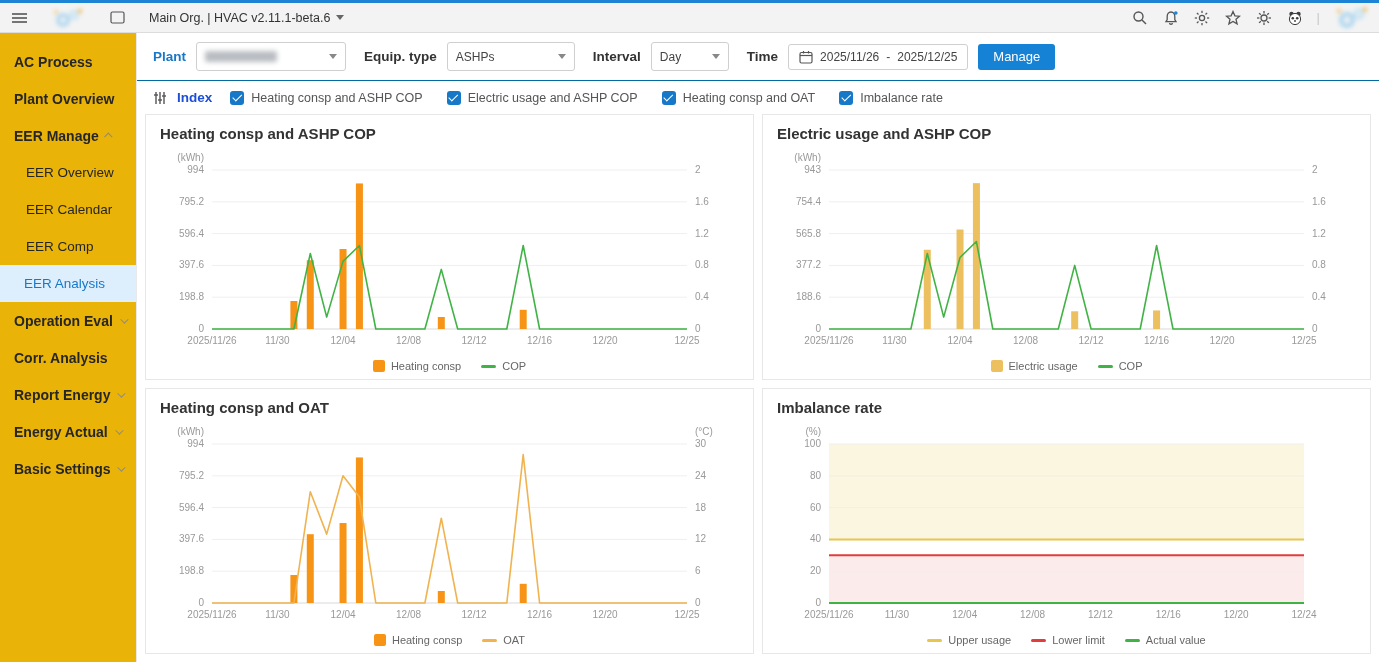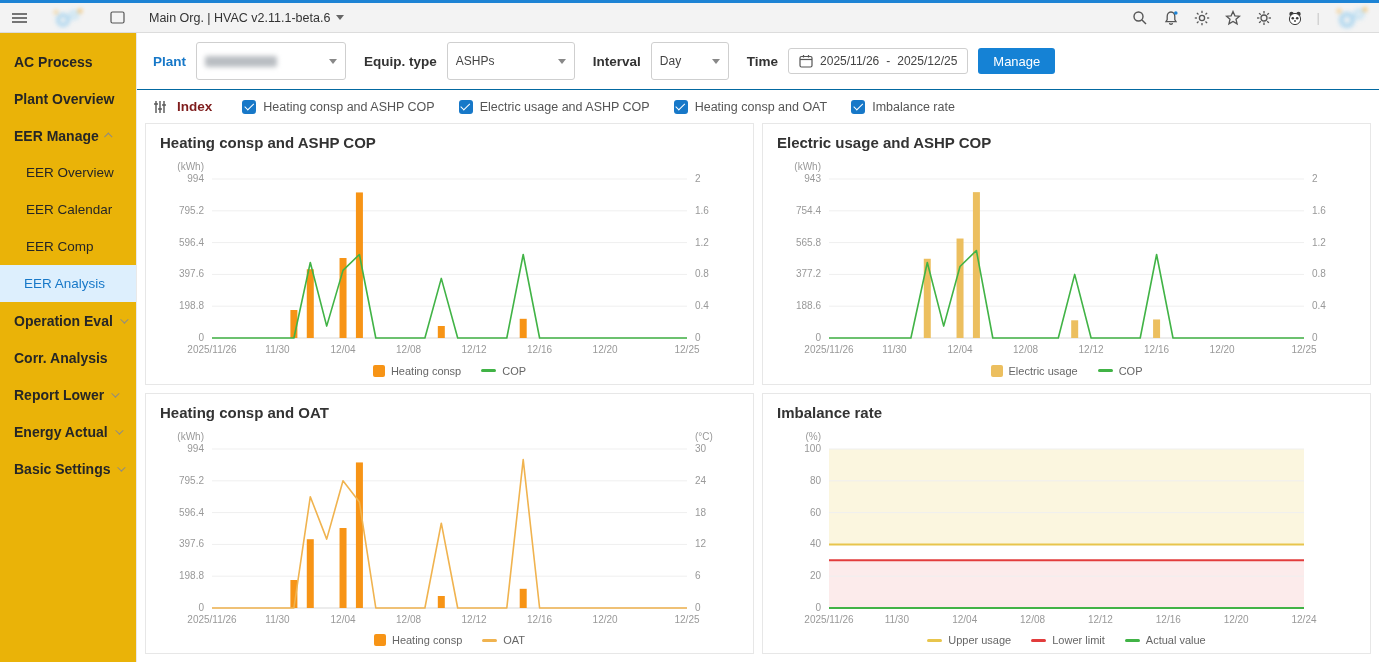--- a/index.html
+++ b/index.html
@@ -29,35 +29,35 @@
   .chev { width:6px; height:6px; border-right:1.4px solid #8a8a8a; border-bottom:1.4px solid #8a8a8a; display:inline-block; }
   .chev.down { transform:rotate(45deg) translateY(-2px); }
   .chev.up { transform:rotate(-135deg) translateY(-1px); }
 
   .main { flex:1 1 auto; min-width:0; display:flex; flex-direction:column; background:#fff; }
 
   
   .filter-bar { display:flex; align-items:center; gap:10px; padding:9px 16px; border-bottom:1px solid #0369a1; flex:0 0 auto; }
   .f-label { font-size:13.5px; font-weight:700; color:#333; }
   .f-label.blue { color:#1778c8; }
-  .selectbox { height:38px; border:1px solid #cfcfcf; border-radius:3px; background:#fff; display:flex;
+  .selectbox { height:29px; border:1px solid #cfcfcf; border-radius:3px; background:#fff; display:flex;
     align-items:center; padding:0 8px; gap:8px; font-size:12px; color:#444; cursor:pointer; }
   .selectbox .caret { border-top-color:#888; }
   .sel-plant { width:150px; justify-content:space-between; }
   .sel-equip { width:128px; justify-content:space-between; }
   .sel-interval { width:78px; justify-content:space-between; }
   .redacted { width:72px; height:11px; background:#b9bdc2; border-radius:2px; filter:blur(2.5px); }
   .datebox { height:26px; border:1px solid #cfcfcf; border-radius:3px; display:flex; align-items:center;
     gap:7px; padding:0 10px; font-size:12px; color:#444; cursor:text; }
   .btn-search { height:26px; padding:0 15px; background:#1582d5; color:#fff; border:none; border-radius:3px;
     font-size:13px; cursor:pointer; font-family:inherit; }
 
   
   .index-bar { display:flex; align-items:center; gap:10px; padding:9px 16px 7px; flex:0 0 auto; }
-  .index-label { font-size:13.5px; font-weight:700; color:#7f1d1d; margin-right:20px; }
+  .index-label { font-size:13.5px; font-weight:700; color:#1d4ed8; margin-right:8px; }
   .cb-item { display:flex; align-items:center; gap:7px; margin-right:14px; cursor:pointer; }
   .cb { width:14px; height:14px; background:#1778c8; border-radius:3px; position:relative; flex:0 0 auto; }
   .cb::after { content:""; position:absolute; left:4.5px; top:1.5px; width:3.5px; height:7.5px;
     border:solid #fff; border-width:0 1.8px 1.8px 0; transform:rotate(45deg); }
   .cb-label { font-size:12.5px; color:#555; }
 
   
   .charts { flex:1 1 auto; display:grid; grid-template-columns:1fr 1fr; gap:8px; padding:2px 8px 8px; min-height:0; }
   .panel { border:1px solid #e7e7e7; background:#fff; display:flex; flex-direction:column; min-height:0; }
   .panel-title { font-size:15px; font-weight:700; color:#333; padding:10px 14px 2px; }
@@ -205,21 +205,21 @@
           <span>EER Analysis</span>
         </div>
       <div class="side-item">
           <span>Operation Eval</span>
           <span class="chev down"></span>
         </div>
       <div class="side-item">
           <span>Corr. Analysis</span>
         </div>
       <div class="side-item">
-          <span>Report Lower</span>
+          <span>Report Energy</span>
           <span class="chev down"></span>
         </div>
       <div class="side-item">
           <span>Energy Actual</span>
           <span class="chev down"></span>
         </div>
       <div class="side-item">
           <span>Basic Settings</span>
           <span class="chev down"></span>
         </div>

